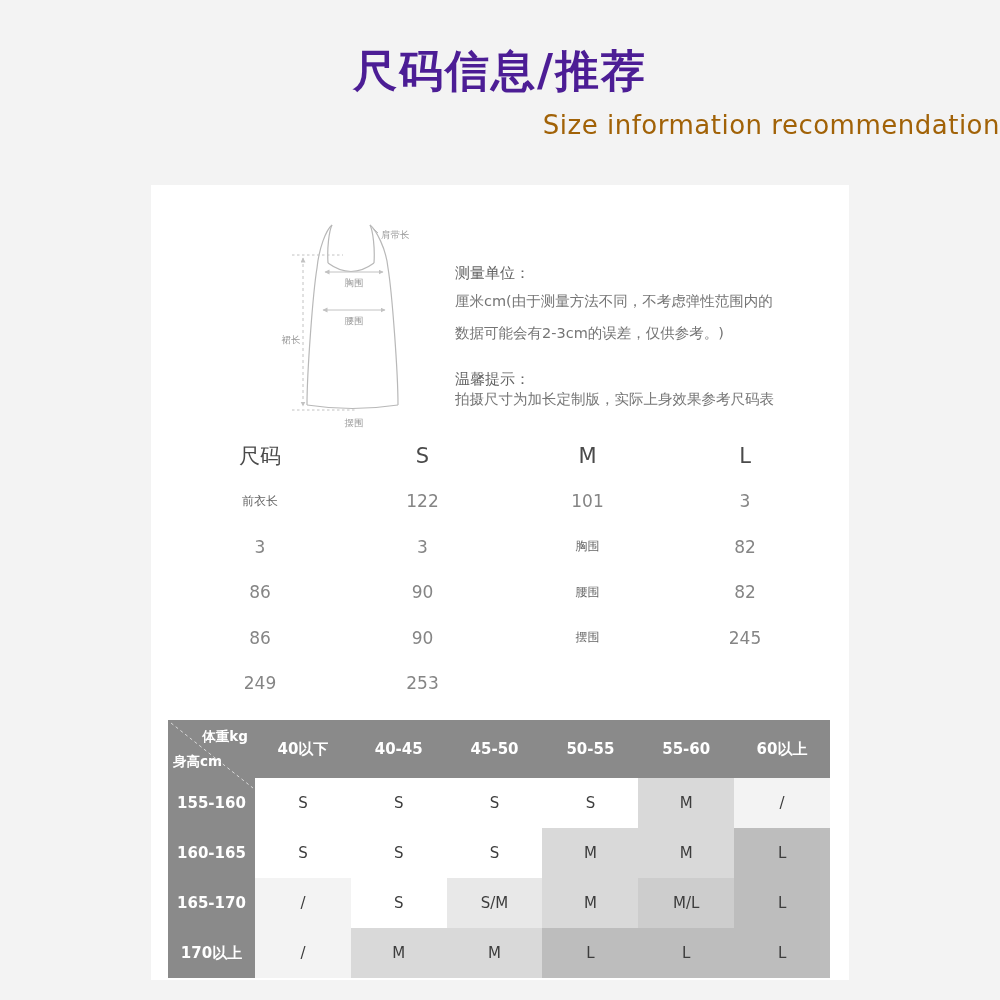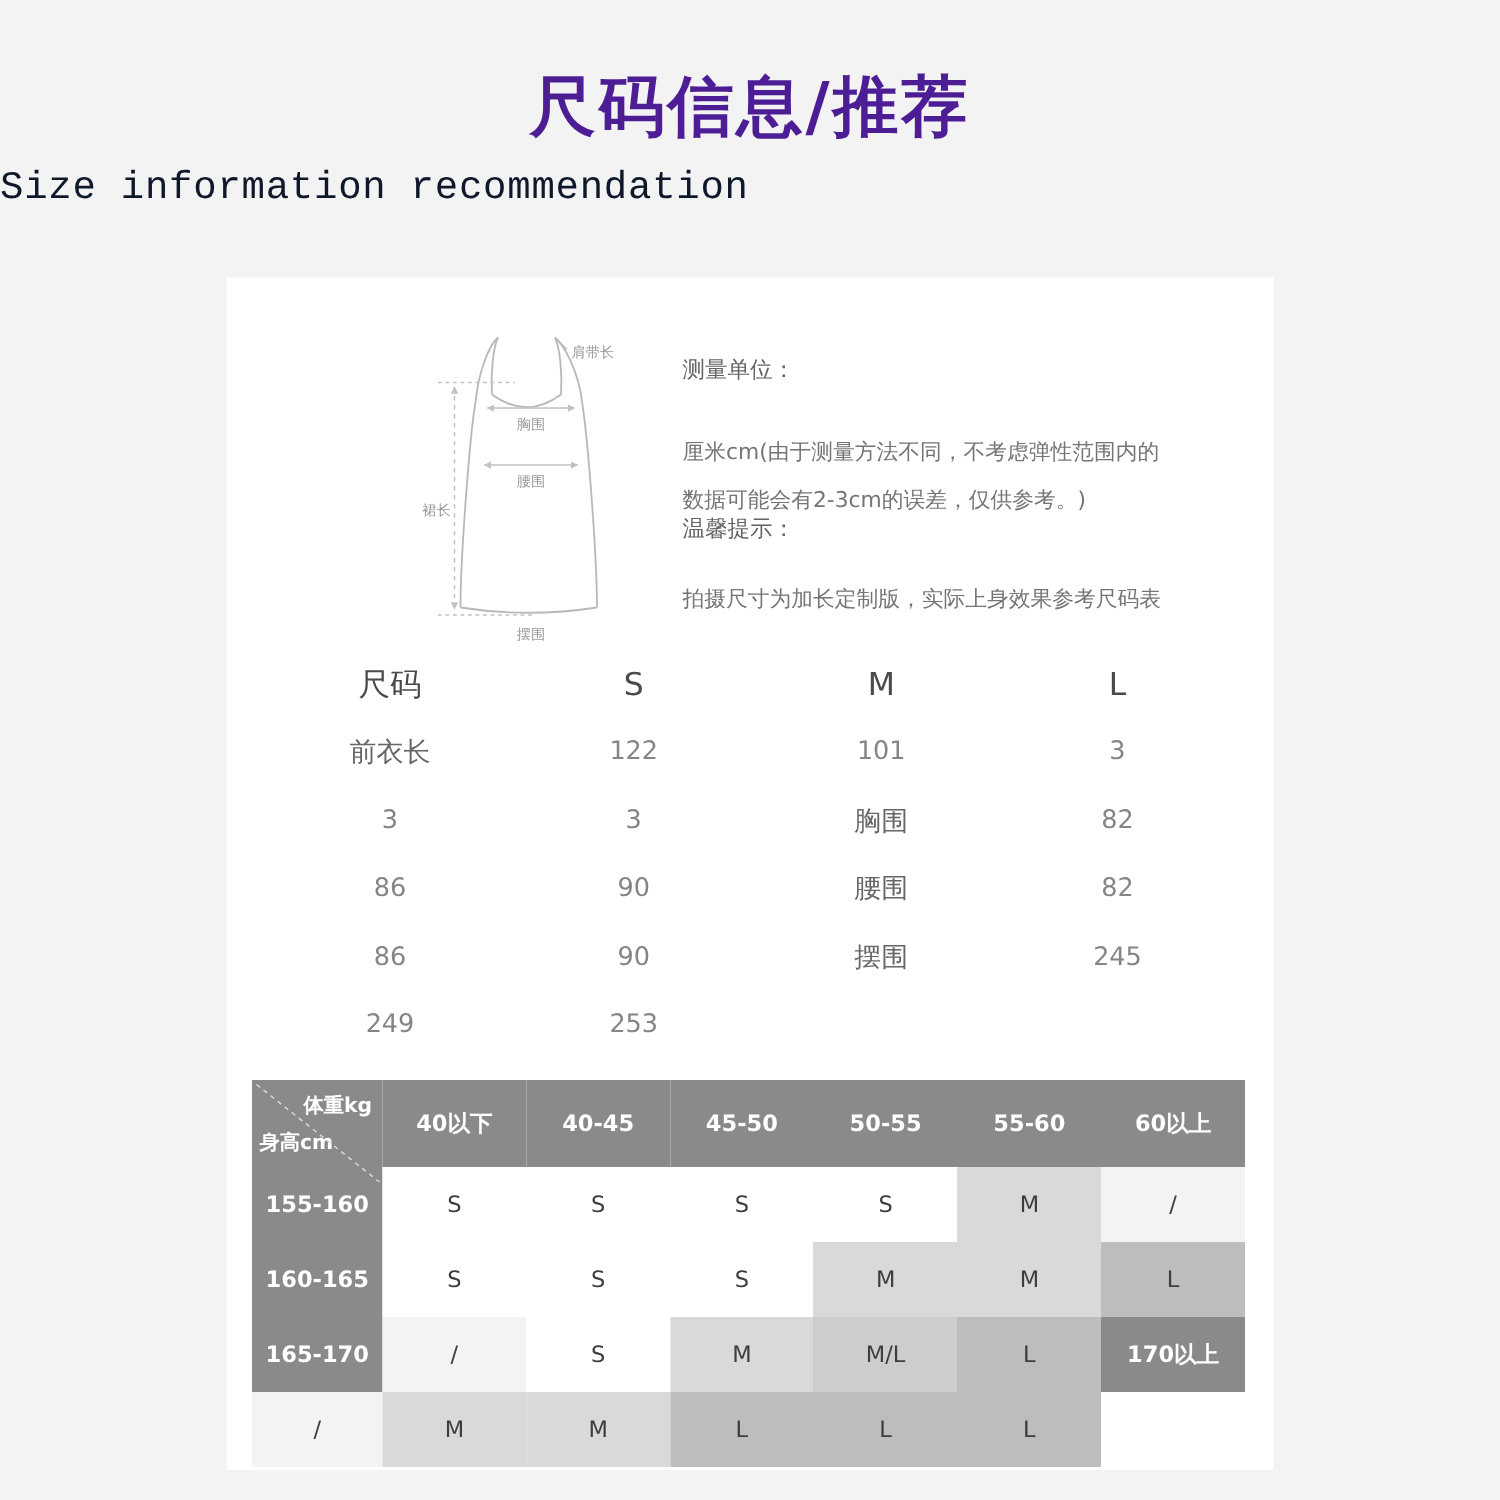--- a/index.html
+++ b/index.html
@@ -9,43 +9,43 @@
     font-family:"DejaVu Sans","Liberation Sans",sans-serif;
     position:relative; overflow:hidden;
   }
   .page-title {
     position:absolute; top:42px; left:0; width:1000px;
     text-align:center; font-size:44px; font-weight:bold; color:#4c1d95;
     letter-spacing:2px;
   }
   .page-subtitle {
     position:absolute; top:110px; left:0; width:1000px;
-    text-align:left; font-size:26px; color:#0f172a; letter-spacing:0.5px;font-family:Liberation Mono, monospace;
+    text-align:right; font-size:26px; color:#a16207; letter-spacing:0.5px;
   }
   .panel {
     position:absolute; left:151px; top:185px; width:698px; height:795px;
     background:#ffffff;
   }
   
   .diagram { position:absolute; left:120px; top:25px; width:185px; height:225px; }
   .diagram text { font-size:9.5px; fill:#9a9a9a; }
   
   .note { position:absolute; left:304px; white-space:nowrap; }
-  .note-h { font-size:15px; color:#636363; }
+  .note-h { font-size:15px; color:#636363;margin-top:27px; }
   .note-p { font-size:14.5px; color:#757575;margin-top:17px; }
   .n1 { top:52px; } .n2 { top:90px; } .n3 { top:122px; } .n4 { top:158px; } .n5 { top:188px; }
   
   .size-table {
     position:absolute; left:34px; top:248px; width:640px;
     display:grid; grid-template-columns:150px 175px 155px 160px;
     grid-auto-rows:45.5px;
   }
   .size-table > div { display:flex; align-items:center; justify-content:center; }
   .st-head { font-size:21px; color:#4a4a4a;text-align:right; }
-  .st-label { font-size:18px; color:#666666; }
+  .st-label { font-size:12px; color:#666666; }
   .st-val { font-size:17px; color:#858585; }
   
   .matrix {
     position:absolute; left:17px; top:535px; width:662px;
     display:grid;
     grid-template-columns:87px repeat(6, 95.83px);
     grid-template-rows:58px repeat(4, 50px);
   }
   .matrix > div { display:flex; align-items:center; justify-content:center; }
   .m-head { background:#8a8a8a; color:#ffffff; font-size:15px; font-weight:bold; }
@@ -170,20 +170,21 @@
     <div class="m-cell" data-tone="w">S</div>
     <div class="m-cell" data-tone="w">S</div>
     <div class="m-cell" data-tone="w">S</div>
     <div class="m-cell" data-tone="c">M</div>
     <div class="m-cell" data-tone="c">M</div>
     <div class="m-cell" data-tone="e">L</div>
 
     <div class="m-rowhead">165-170</div>
     <div class="m-cell" data-tone="a">/</div>
     <div class="m-cell" data-tone="w">S</div>
+    <div class="m-cell" data-tone="b">S/M</div>
     <div class="m-cell" data-tone="c">M</div>
     <div class="m-cell" data-tone="d">M/L</div>
     <div class="m-cell" data-tone="e">L</div>
 
     <div class="m-rowhead">170以上</div>
     <div class="m-cell" data-tone="a">/</div>
     <div class="m-cell" data-tone="c">M</div>
     <div class="m-cell" data-tone="c">M</div>
     <div class="m-cell" data-tone="e">L</div>
     <div class="m-cell" data-tone="e">L</div>

